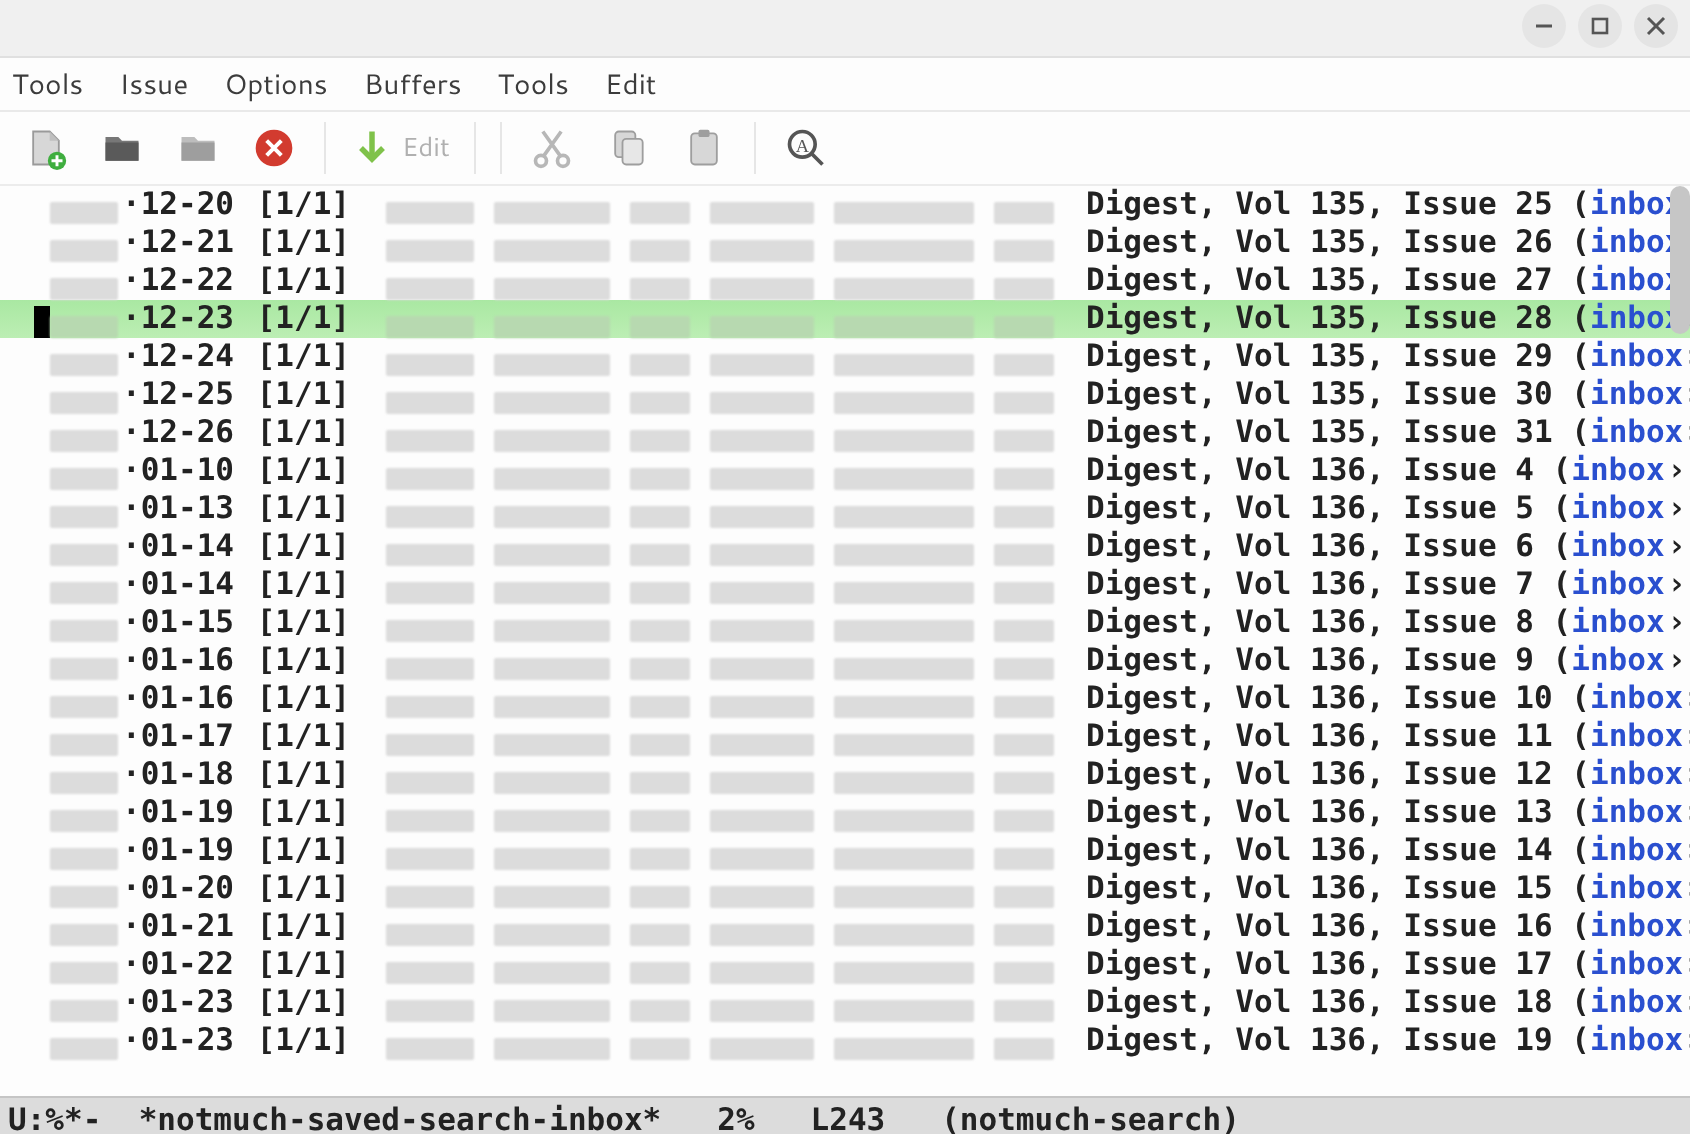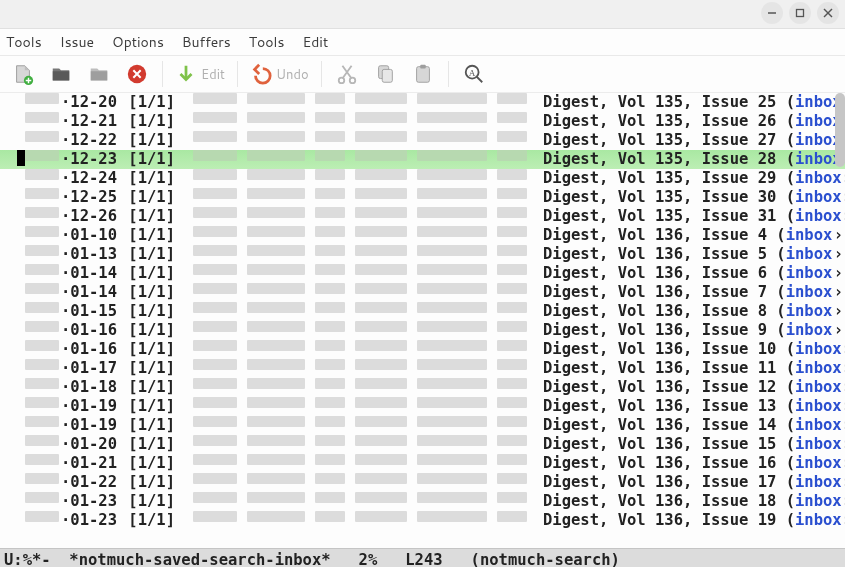--- a/index.html
+++ b/index.html
@@ -13,21 +13,21 @@
   .menubar span{cursor:default}
   
   .toolbar{height:36px;display:flex;align-items:center;padding:0 6px;gap:4px;border-bottom:1px solid #ececec}
   .tbtn{width:34px;height:30px;display:flex;align-items:center;justify-content:center}
   .tbtn svg{width:22px;height:22px}
   .tbtn.withlabel{width:auto;padding:0 4px;gap:4px;font-family:Cantarell,sans-serif;font-size:13px;color:#b0b0b0}
   .sep{width:1px;height:26px;background:#e6e6e6;margin:0 4px}
   
   .content{position:relative;height:calc(100% - 28px - 26px - 36px - 22px);overflow:hidden}
   .rows{padding:0}
-  .row{display:flex;align-items:flex-start;height:19px;font-size:15.5px;line-height:19px;white-space:pre}
+  .row{display:flex;align-items:flex-end;height:19px;font-size:15.5px;line-height:19px;white-space:pre}
   .row.hl{background:linear-gradient(#a9e8a2,#bceeb4)}
   .pfx{width:25px;flex-shrink:0;display:flex;justify-content:flex-end;align-items:center}
   .cursor{width:8px;height:16px;background:#000;display:inline-block}
   .blur{display:inline-block;height:11px;background:#dcdcdc;border-radius:1px;flex-shrink:0;filter:blur(0.6px)}
   .row.hl .blur{background:#b7d9b0}
   .date{color:#222;font-weight:bold;letter-spacing:0;padding:0 2px}
   .cnt{color:#222;font-weight:bold}
   .midgap{flex:0 0 18px}
   .redacted-from{display:flex;align-items:center;gap:10px;flex:0 0 315px}
   .aftergap{flex:0 0 16px}
@@ -102,27 +102,20 @@
   <div class="sep"></div>
   <div class="tbtn withlabel">
     <svg viewBox="0 0 24 24" width="18" height="18">
         <path fill="#7fc24a" d="M12 3v14"></path>
         <path d="M12 3v14" stroke="#7fc24a" stroke-width="3"></path>
         <path d="M6 12l6 6 6-6" fill="none" stroke="#7fc24a" stroke-width="3"></path>
       </svg>
     <span>Edit</span>
   </div>
   <div class="sep"></div>
-  <div class="tbtn withlabel">
-    <svg viewBox="0 0 24 24" width="18" height="18">
-        <path d="M14 6a8 8 0 1 1-8 8" fill="none" stroke="#e0623d" stroke-width="3"></path>
-        <path d="M10 2l-5 5 5 5" fill="none" stroke="#e0623d" stroke-width="3"></path>
-      </svg>
-    <span>Undo</span>
-  </div>
   <div class="sep"></div>
   <div class="tbtn">
     <svg viewBox="0 0 24 24">
         <path d="M7 3l10 14M17 3L7 17" stroke="#b7b7b7" stroke-width="2"></path>
         <circle cx="6" cy="19" r="3" fill="none" stroke="#b7b7b7" stroke-width="2"></circle>
         <circle cx="18" cy="19" r="3" fill="none" stroke="#b7b7b7" stroke-width="2"></circle>
       </svg>
   </div>
   <div class="tbtn">
     <svg viewBox="0 0 24 24">

